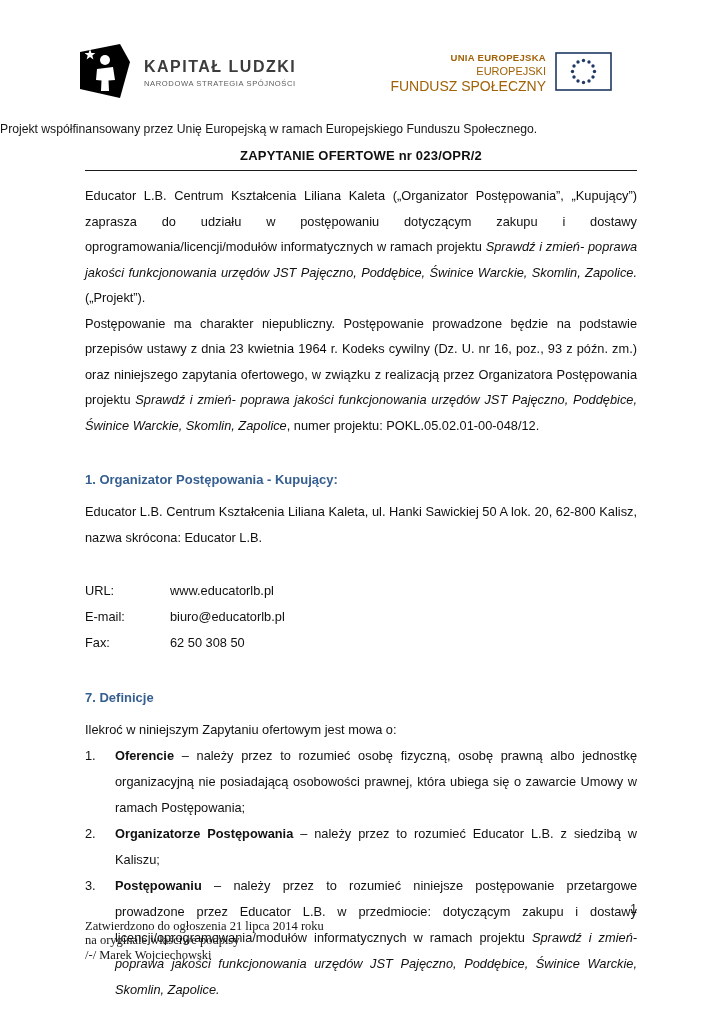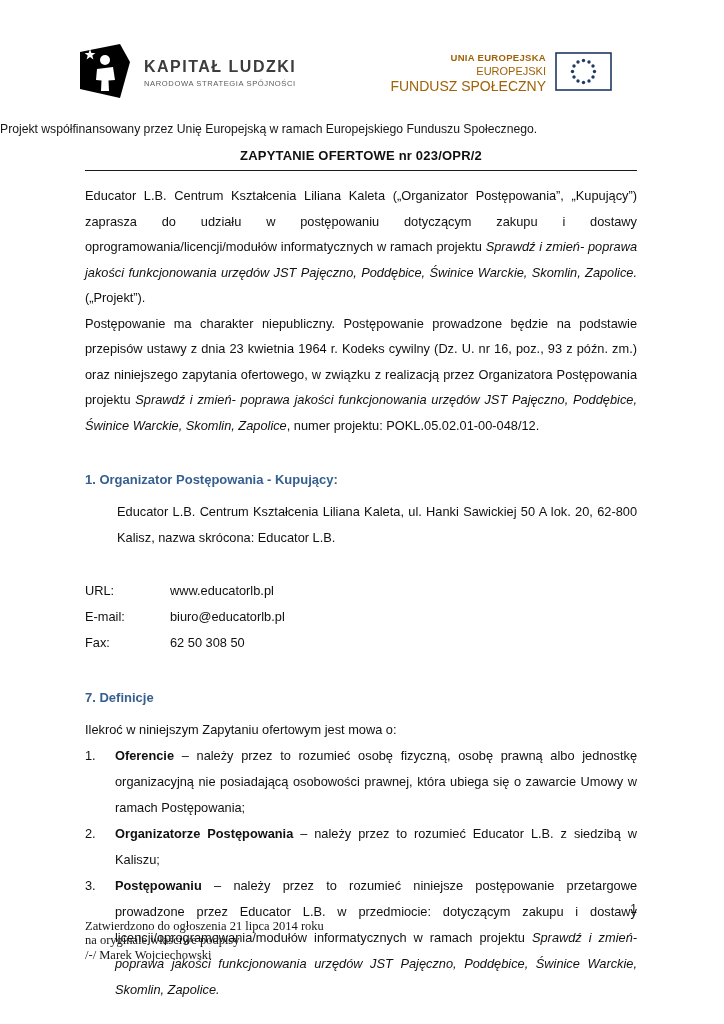--- a/index.html
+++ b/index.html
@@ -67,21 +67,20 @@
     margin-top: 34px;
     font-size: 13px;
     font-weight: 700;
     color: #365F91;
   }
   .section-body {
     margin-top: 12px;
     text-align: justify;
     font-size: 12.8px;
     line-height: 25.5px;
-    margin-left: 32px;
   }
   .contacts { margin-top: 28px; font-size: 12.8px; }
   .contact-row { line-height: 26px; }
   .contact-label { display: inline-block; width: 85px; }
   .defs-intro { margin-top: 12px; font-size: 12.8px; line-height: 26px; }
   .defs { font-size: 12.8px; }
   .def-item {
     position: relative;
     padding-left: 30px;
     text-align: justify;

